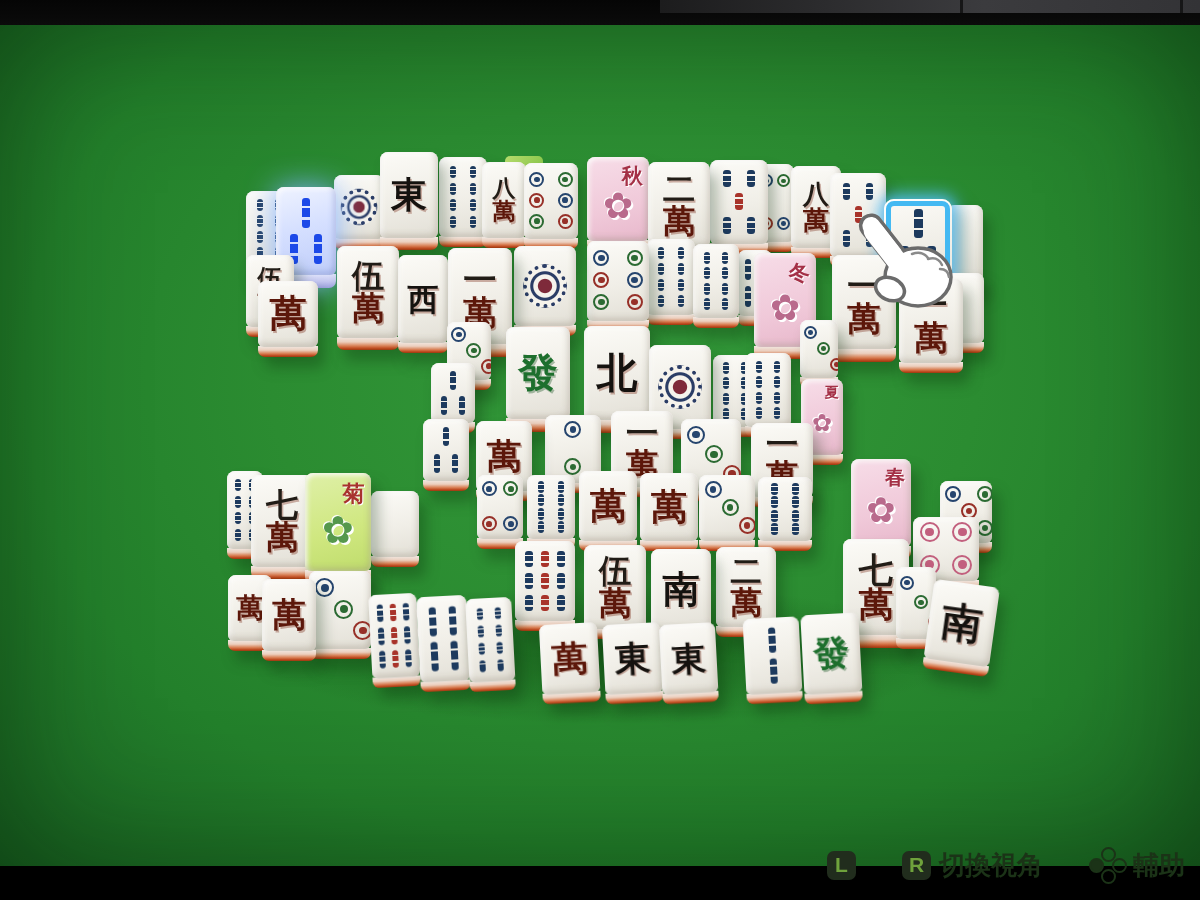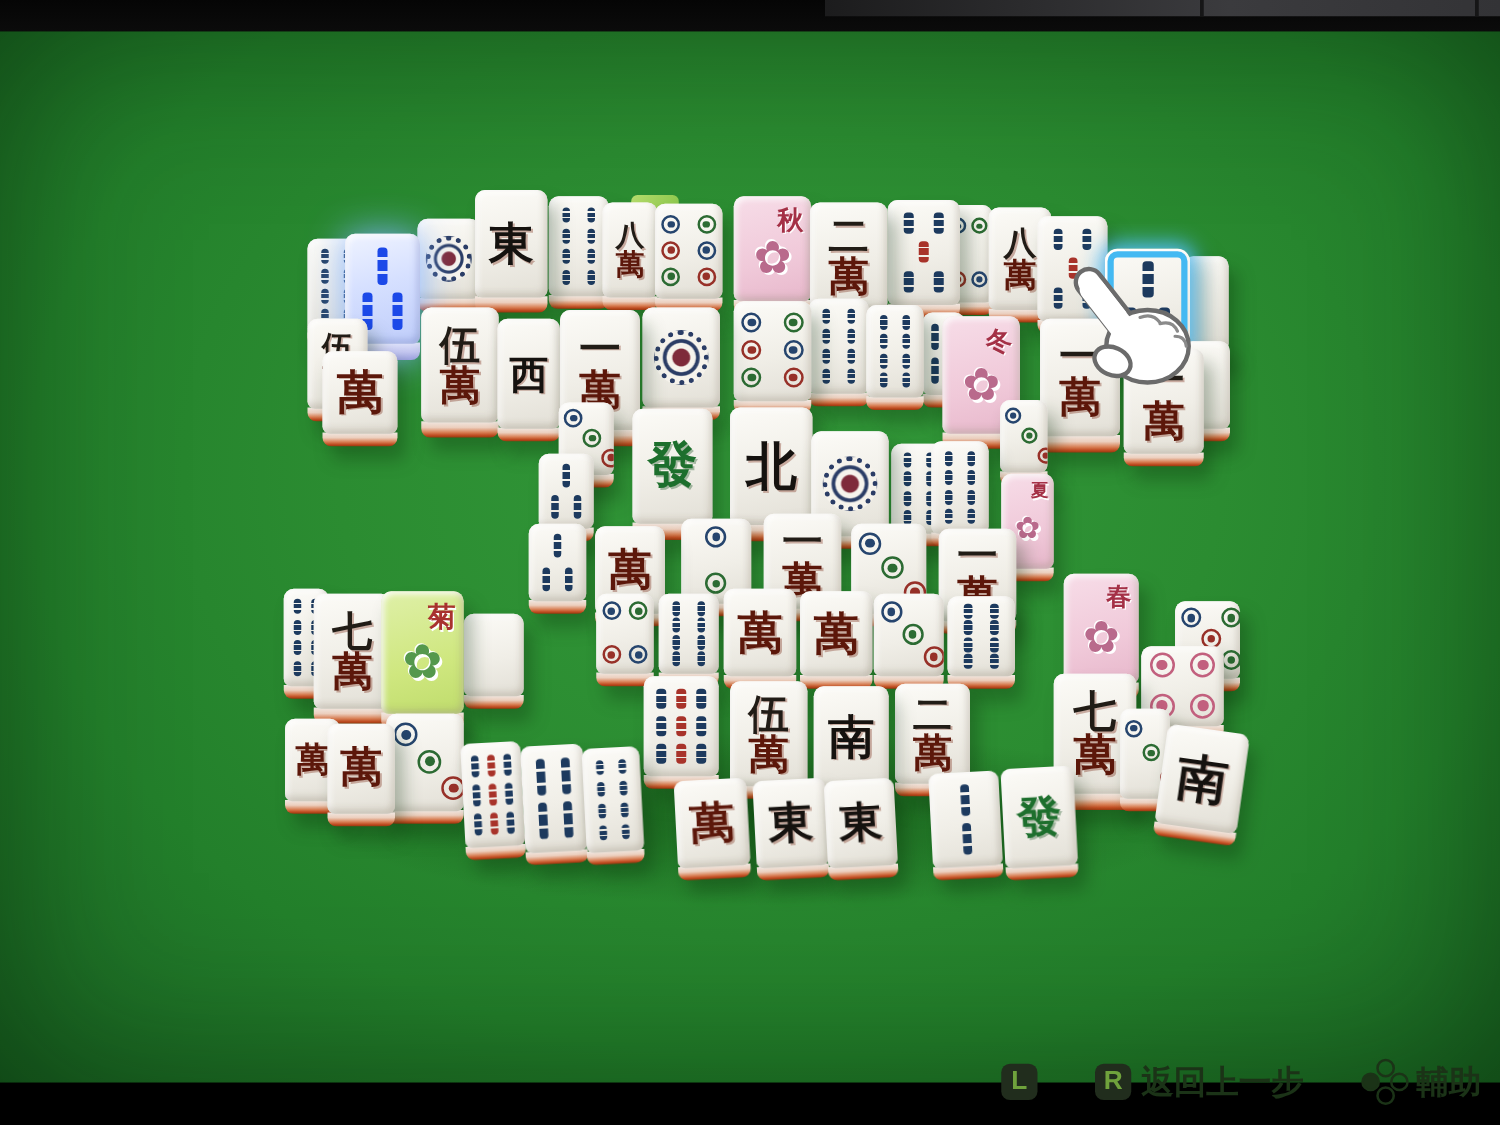--- a/index.html
+++ b/index.html
@@ -972,21 +972,21 @@
           <div class="side" style="height: 11px;"></div>
         </div>
       </div>
 
     <div class="hintbar">
       <div class="hint">
         <span class="keybadge">L</span>
       </div>
       <div class="hint">
         <span class="keybadge">R</span>
-        <span>返回上一步</span>
+        <span>切換視角</span>
       </div>
       <div class="hint">
         <span class="btn-cluster">
           <i style="left:12px;top:0"></i>
           <i class="f" style="left:0;top:11px"></i>
           <i style="left:23px;top:11px"></i>
           <i style="left:12px;top:22px"></i>
         </span>
         <span>輔助</span>
       </div>

